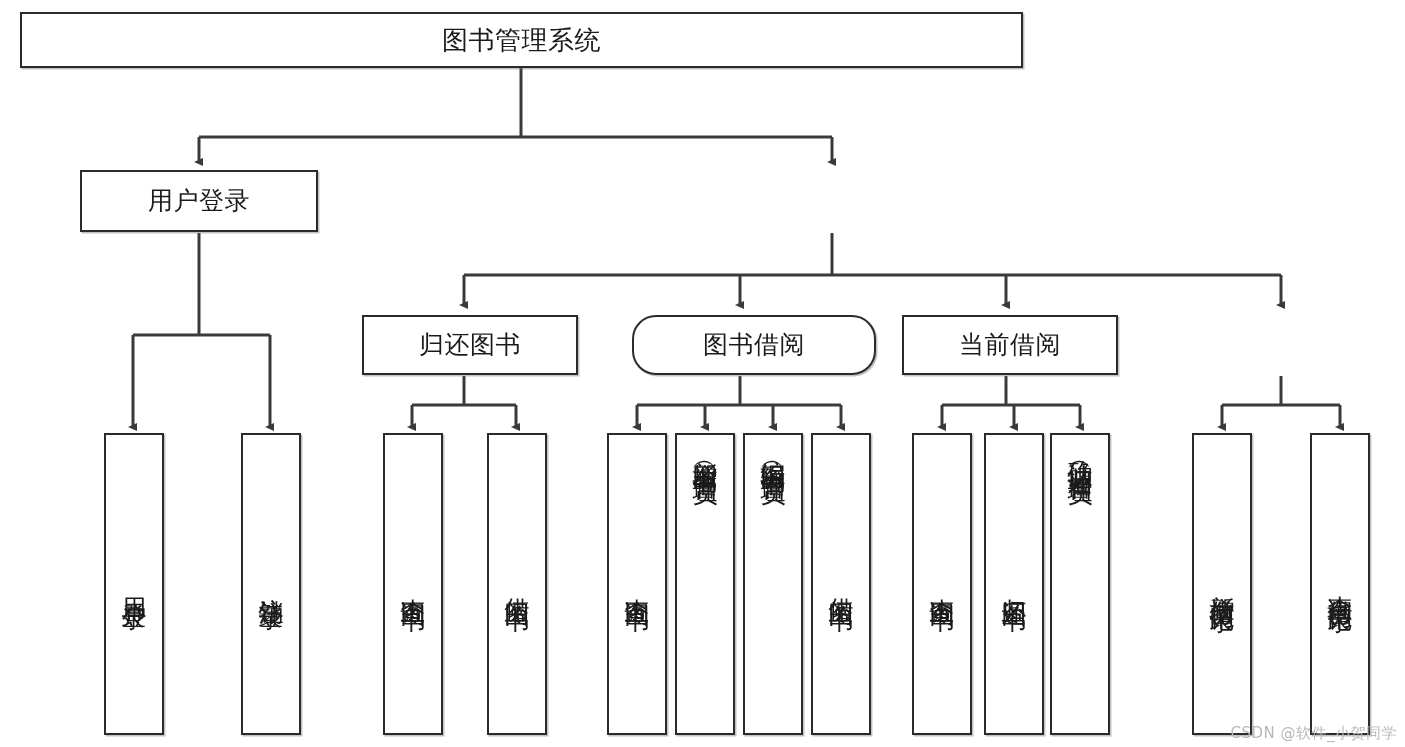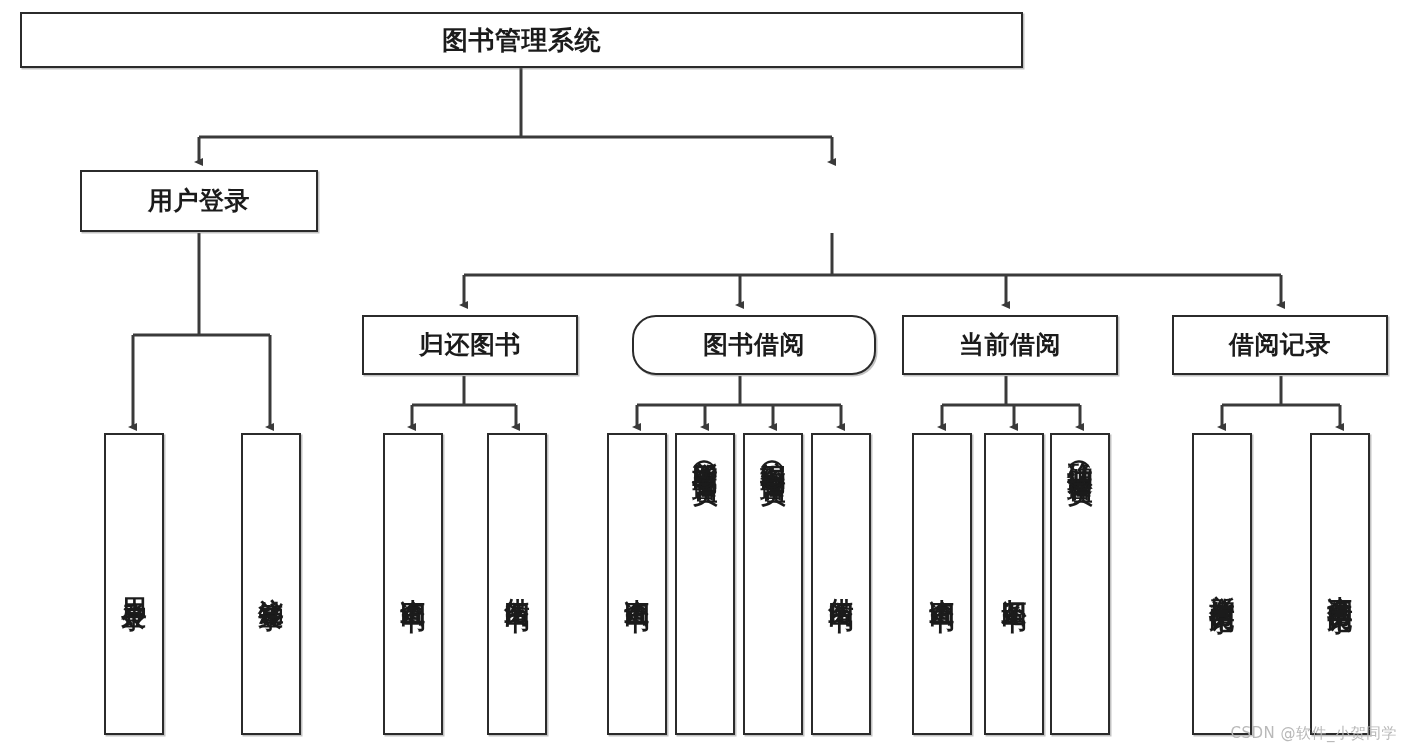--- a/index.html
+++ b/index.html
@@ -33,21 +33,20 @@
     display: flex;
     align-items: center;
     justify-content: center;
     box-shadow: 1.5px 1.5px 0 rgba(120,120,120,0.45);
   }
   .node .label {
     color: #1b1b1b;
     line-height: 1.18;
     text-align: center;
     white-space: nowrap;
-    font-weight: bold;
   }
   
   .node.h .label {
     font-size: 25px;
     letter-spacing: 0.5px;
   }
   .node.h.root .label {
     font-size: 26px;
   }
   
@@ -143,23 +142,20 @@
 
   <div class="node h" style="left:362px; top:315px; width:216px; height:60px;">
     <span class="label">归还图书</span>
   </div>
   <div class="node h" style="left:632px; top:315px; width:244px; height:60px;border-radius:24px;">
     <span class="label">图书借阅</span>
   </div>
   <div class="node h" style="left:902px; top:315px; width:216px; height:60px;">
     <span class="label">当前借阅</span>
   </div>
-  <div class="node h" style="left:1172px; top:315px; width:216px; height:60px;">
-    <span class="label">借阅记录</span>
-  </div>
 
   <div class="node v middle" style="left:104px; top:433px; width:60px; height:302px;">
     <span class="label">用户登录</span>
   </div>
   <div class="node v middle" style="left:241px; top:433px; width:60px; height:302px;">
     <span class="label">注销登录</span>
   </div>
 
   <div class="node v middle" style="left:383px; top:433px; width:60px; height:302px;">
     <span class="label">查询图书</span>

